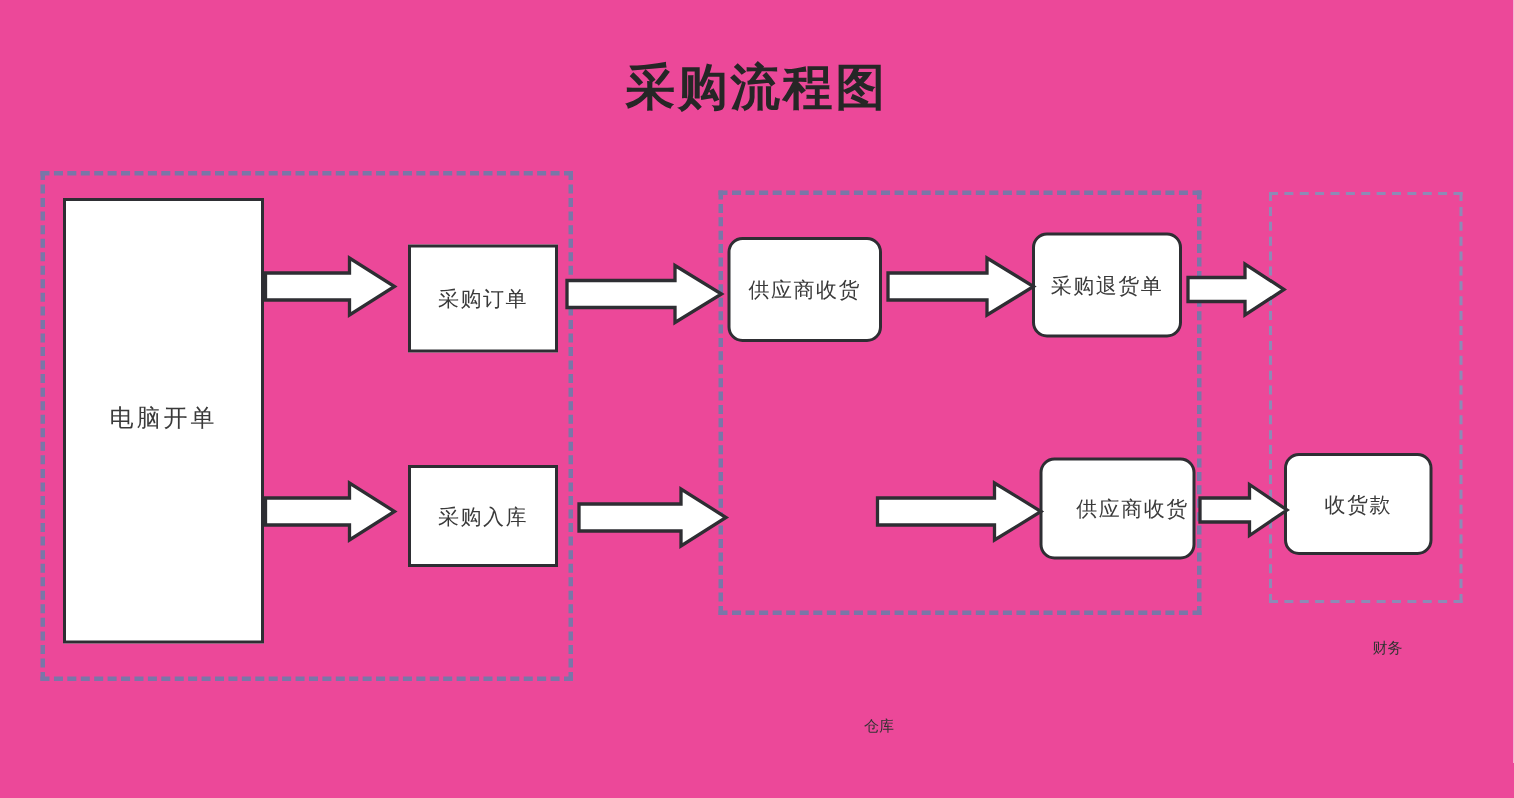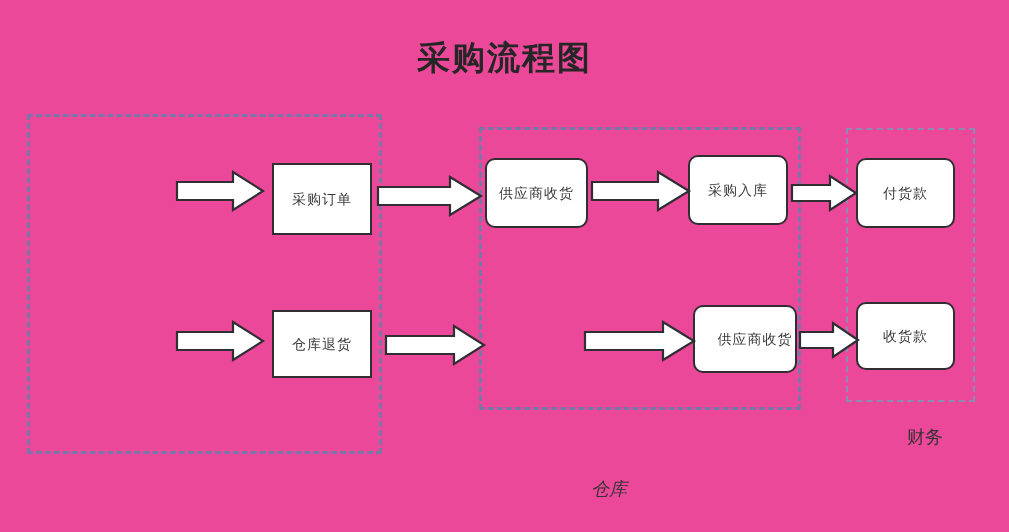--- a/index.html
+++ b/index.html
@@ -41,21 +41,21 @@
   .group.thick {
     border: 3px dashed #7a76a8;
   }
   .group.thin {
     border: 2px dashed #8e8ab6;
   }
 
   
   .group-label {
     position: absolute;
-    font-size: 18px;
+    font-size: 10px;
     color: #333333;
     white-space: nowrap;
     text-align: center;
   }
 
   
   .node {
     position: absolute;
     box-sizing: border-box;
     background: #ffffff;
@@ -86,37 +86,37 @@
 
   <div class="title">采购流程图</div>
 
   <div class="group thick" style="left:27px; top:114px; width:355px; height:340px;"></div>
 
   <div class="group thick" style="left:479px; top:127px; width:322px; height:283px;"></div>
 
   <div class="group thin" style="left:846px; top:128px; width:129px; height:274px;"></div>
 
 
-  <div class="group-label" style="left:549px; top:477px; width:120px;font-style:italic;">仓库</div>
+  <div class="group-label" style="left:526px; top:477px; width:120px;">仓库</div>
 
   <div class="group-label" style="left:865px; top:425px; width:120px;">财务</div>
 
+  <div class="node sharp big" style="left:42px; top:132px; width:134px; height:297px;">电脑开单</div>
 
   <div class="node sharp" style="left:272px; top:163px; width:100px; height:72px;text-align:right;">采购订单</div>
 
-  <div class="node sharp" style="left:272px; top:310px; width:100px; height:68px;">仓库退货</div>
+  <div class="node sharp" style="left:272px; top:310px; width:100px; height:68px;">采购入库</div>
 
   <div class="node round" style="left:485px; top:158px; width:103px; height:70px;">供应商收货</div>
 
-  <div class="node round" style="left:688px; top:155px; width:100px; height:70px;">采购入库</div>
+  <div class="node round" style="left:688px; top:155px; width:100px; height:70px;">采购退货单</div>
 
 
   <div class="node round" style="left:693px; top:305px; width:104px; height:68px;padding-left:20px;">供应商收货</div>
 
-  <div class="node round" style="left:856px; top:158px; width:99px; height:70px;">付货款</div>
 
   <div class="node round" style="left:856px; top:302px; width:99px; height:68px;">收货款</div>
 
   <div class="arrow" style="left:177px; top:170px;">
     <svg width="88" height="42" viewBox="0 0 88 42">
       <polygon points="0,12 56,12 56,2 86,21 56,40 56,30 0,30" fill="#ffffff" stroke="#2e2e33" stroke-width="2.2" stroke-linejoin="miter"></polygon>
     </svg>
   </div>
 
   <div class="arrow" style="left:177px; top:320px;">

